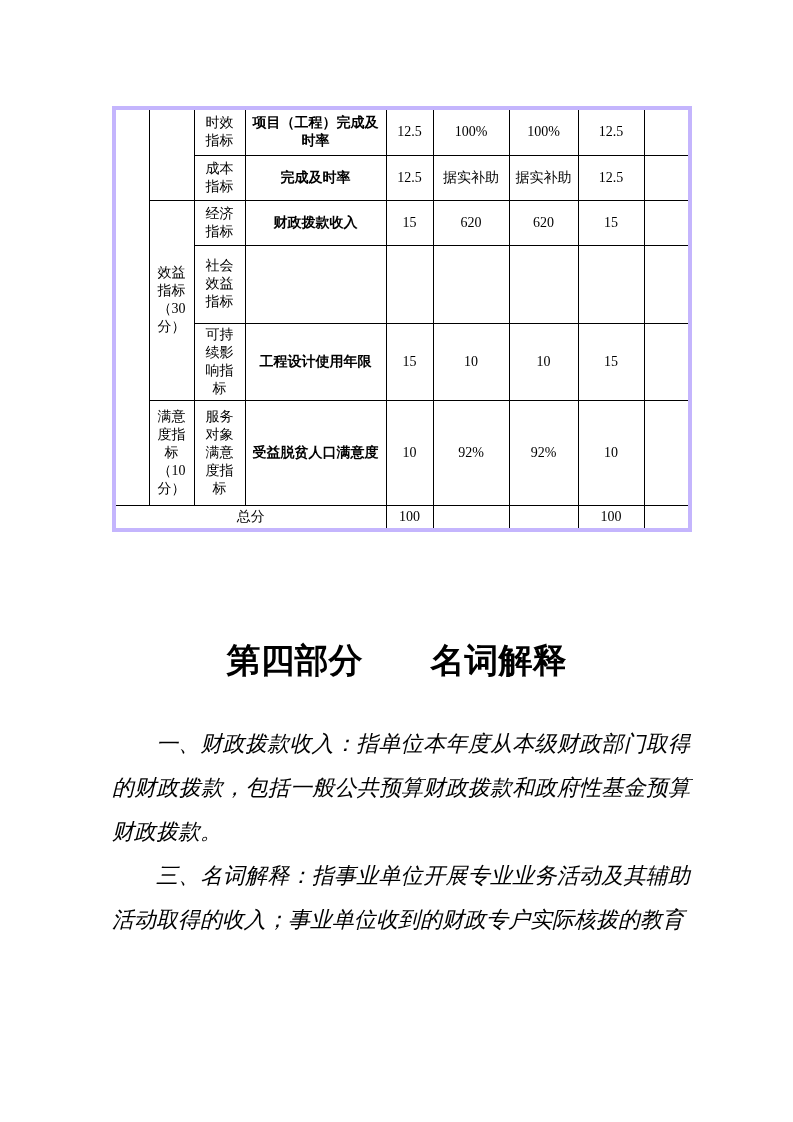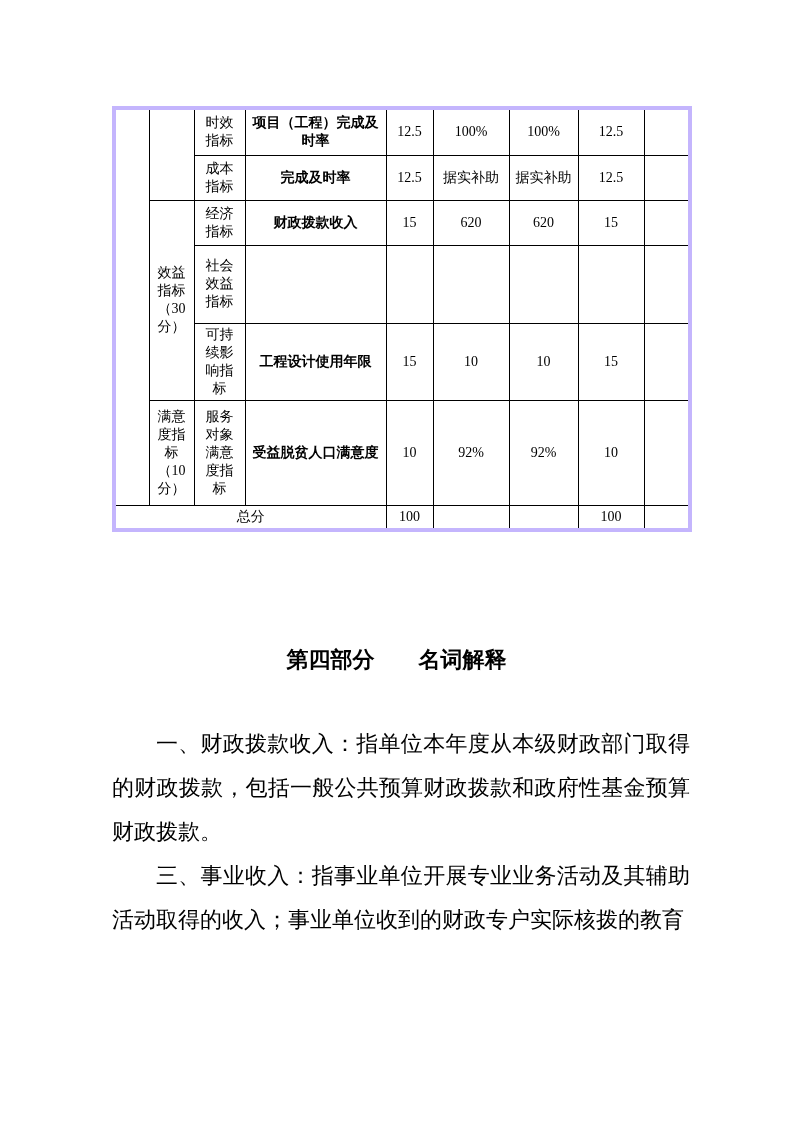--- a/index.html
+++ b/index.html
@@ -48,31 +48,32 @@
 
   
   .section-title {
     position: absolute;
     top: 640px;
     left: 0;
     width: 793px;
     text-align: center;
     font-family: "Liberation Sans", "DejaVu Sans", sans-serif;
     font-weight: bold;
-    font-size: 22px;
+    font-size: 34px;
     line-height: 40px;
     color: #000;
   }
 
   
   .body-text {
     position: absolute;
     left: 112px;
     top: 722px;
     width: 578px;
+    font-style: italic;
   }
   .body-text p {
     margin: 0;
     font-size: 22px;
     line-height: 44px;
     text-indent: 2em;
     text-align: justify;
     color: #000;
   }
 </style>
@@ -179,16 +180,16 @@
         <td>100</td>
         <td></td>
       </tr>
     </tbody>
   </table>
 
   <div class="section-title">第四部分　　名词解释</div>
 
   <div class="body-text">
     <p>一、财政拨款收入：指单位本年度从本级财政部门取得的财政拨款，包括一般公共预算财政拨款和政府性基金预算财政拨款。</p>
-    <p>三、事业收入：指事业单位开展专业业务活动及其辅助活动取得的收入；事业单位收到的财政专户实际核拨的教育</p>
+    <p>三、名词解释：指事业单位开展专业业务活动及其辅助活动取得的收入；事业单位收到的财政专户实际核拨的教育</p>
   </div>
 
 </div>
 
 </body></html>

